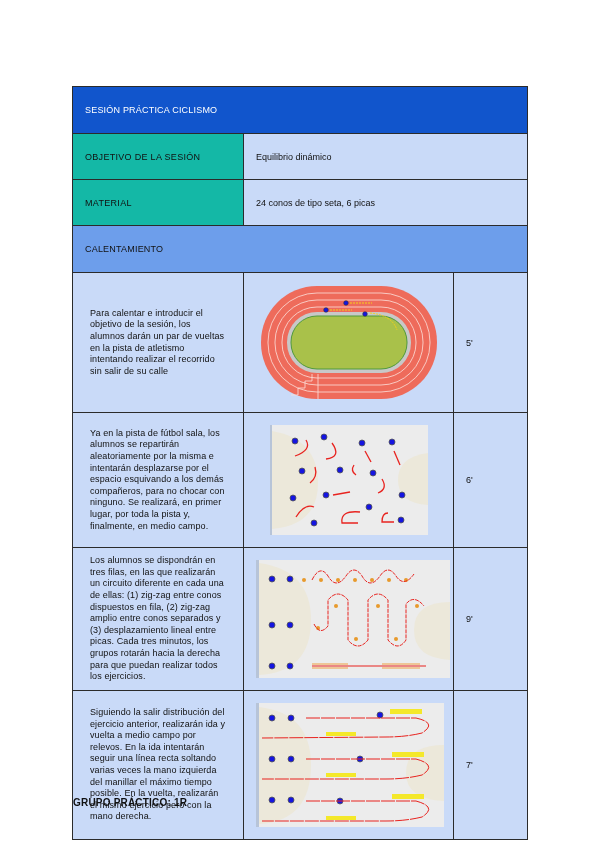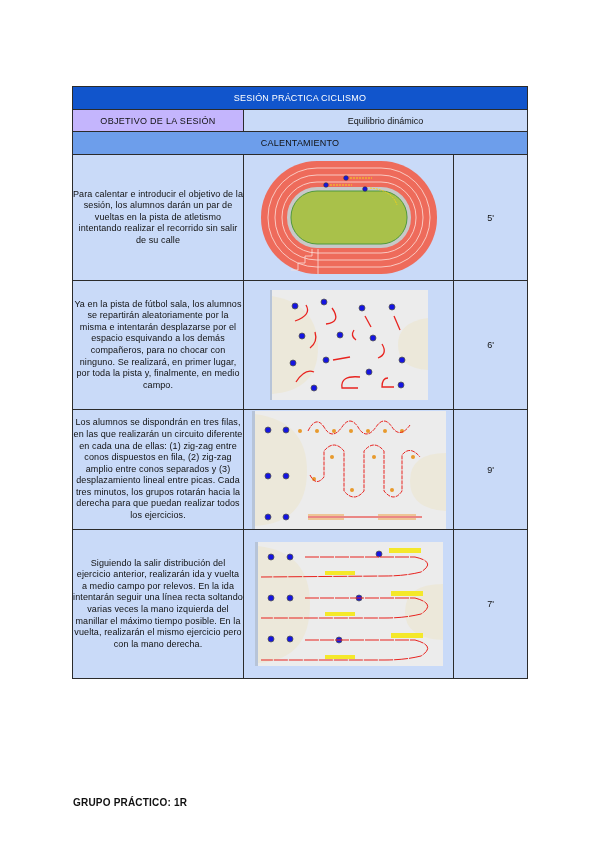--- a/index.html
+++ b/index.html
@@ -1,23 +1,23 @@
 <!DOCTYPE html>
 <html><head>
 <meta charset="utf-8">
 <style>
   html, body { margin:0; padding:0; background:#ffffff; }
   body { width:600px; height:848px; position:relative; font-family:"Liberation Sans", sans-serif; color:#111; }
   .tbl { position:absolute; left:72px; top:86px; width:455px; border-collapse:collapse; table-layout:fixed; }
-  .tbl td { border:1.5px solid #2b2b2b; padding:0; font-size:9px; text-align:center; vertical-align:middle; }
+  .tbl td { border:1.5px solid #2b2b2b; padding:12px; font-size:9px; vertical-align:middle; }
   .title { background:#1155cc; color:#fff; height:22px; letter-spacing:0.2px; }
   .section { background:#6d9eeb; color:#111; height:22px; letter-spacing:0.2px; }
-  .lbl { background:#c4b5fd; height:21px; letter-spacing:0.3px; }
+  .lbl { background:#14b8a6; height:21px; letter-spacing:0.3px; }
   .val { background:#c9daf8; height:21px;margin-left:44px; }
-  .desc { background:#c9daf8; text-align:center; padding:0 0 !important; font-size:9px; line-height:11.6px; letter-spacing:0.1px; }
+  .desc { background:#c9daf8; text-align:left; padding:0 17px !important; font-size:9px; line-height:11.6px; letter-spacing:0.1px; }
   .img { background:#c9daf8; }
   .time { background:#c9daf8; font-size:10px; }
   .fig { display:block; margin:0 auto; }
   .footer { position:absolute; left:73px; top:797px; font-size:10px; font-weight:bold; letter-spacing:0.2px;text-align:right; }
 </style>
 </head>
 <body>
 
 <table class="tbl">
   <colgroup>
@@ -25,20 +25,24 @@
     <col style="width:210px">
     <col style="width:74px">
   </colgroup>
   <tbody>
       <tr>
     <td colspan="3" class="title">SESIÓN PRÁCTICA CICLISMO</td>
   </tr>
   <tr>
     <td class="lbl">OBJETIVO DE LA SESIÓN</td>
     <td colspan="2" class="val">Equilibrio dinámico</td>
+  </tr>
+  <tr>
+    <td class="lbl">MATERIAL</td>
+    <td colspan="2" class="val">24 conos de tipo seta, 6 picas</td>
   </tr>
   <tr>
     <td colspan="3" class="section">CALENTAMIENTO</td>
   </tr>
   <tr style="height:126px">
     <td class="desc">Para calentar e introducir el objetivo de la sesión, los alumnos darán un par de vueltas en la pista de atletismo intentando realizar el recorrido sin salir de su calle</td>
     <td class="img">
       <svg class="fig" width="178" height="115" viewBox="0 0 178 115">
         <rect x="1" y="1" width="176" height="113" rx="56" fill="#ee6b5b"></rect>
         <rect x="8" y="8" width="162" height="99" rx="49" fill="none" stroke="#fbe1dc" stroke-width="0.8"></rect>

